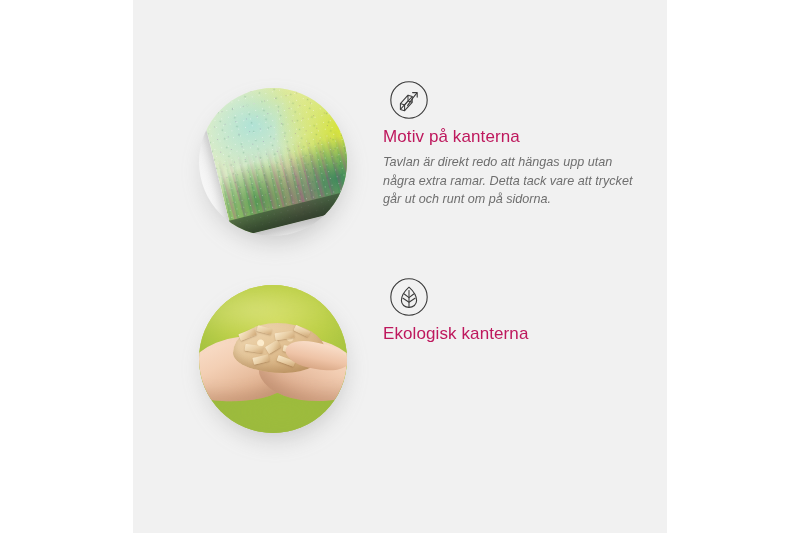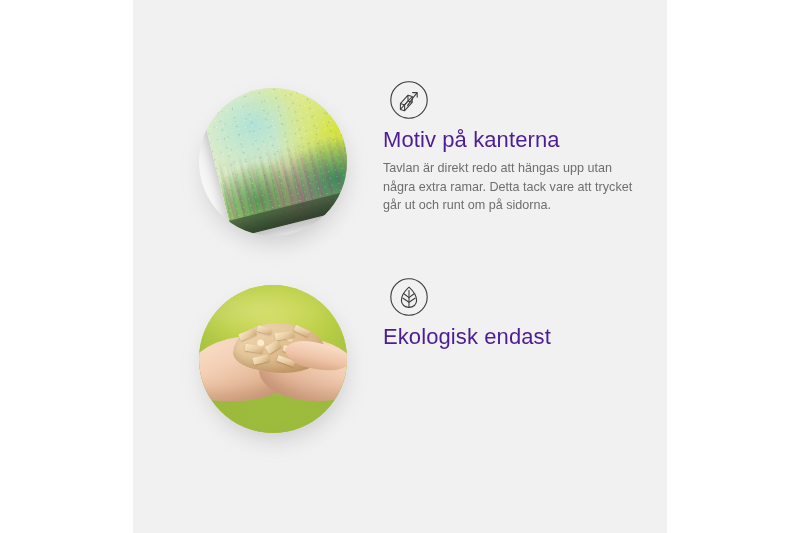--- a/index.html
+++ b/index.html
@@ -228,32 +228,33 @@
 
   
   .feature-text {
     position: absolute;
     left: 250px;
     top: 57px;
     width: 280px;
   }
   .feature-title {
     margin: 0 0 6px 0;
-    font-size: 22px;
+    font-size: 17px;
     font-weight: normal;
     line-height: 1.2;
-    color: #4c1d95;
+    color: #be185d;
     letter-spacing: 0.1px;
   }
   .feature-desc {
     margin: 0;
     font-size: 12.6px;
     line-height: 1.47;
     color: #6e6e6e;
     max-width: 262px;
+    font-style: italic;
   }
 </style>
 </head>
 <body>
 
 <div id="page">
 
   <div id="panel">
 
     <div class="feature" id="feature-1">
@@ -322,18 +323,18 @@
         <svg viewBox="0 0 40 40" fill="none" xmlns="http://www.w3.org/2000/svg">
           <circle cx="20" cy="20" r="18.2" stroke="#3a3a3a" stroke-width="1.1"></circle>
           <path d="M20 10.2 C25.6 15.2 27.6 20.2 27.6 23.6 C27.6 27.5 24.2 30.4 20 30.4 C15.8 30.4 12.4 27.5 12.4 23.6 C12.4 20.2 14.4 15.2 20 10.2 Z" stroke="#3a3a3a" stroke-width="1.1" stroke-linejoin="round"></path>
           <path d="M20 13.4 L20 30.2" stroke="#3a3a3a" stroke-width="1.05" stroke-linecap="round"></path>
           <path d="M20 20.6 L15.3 17.0 M20 20.6 L24.7 17.0" stroke="#3a3a3a" stroke-width="1.05" stroke-linecap="round"></path>
           <path d="M20 25.2 L14.0 21.2 M20 25.2 L26.0 21.2" stroke="#3a3a3a" stroke-width="1.05" stroke-linecap="round"></path>
         </svg>
       </div>
 
       <div class="feature-text">
-        <h3 class="feature-title">Ekologisk endast</h3>
+        <h3 class="feature-title">Ekologisk kanterna</h3>
       </div>
     </div>
 
   </div>
 </div>
 
 </body></html>

